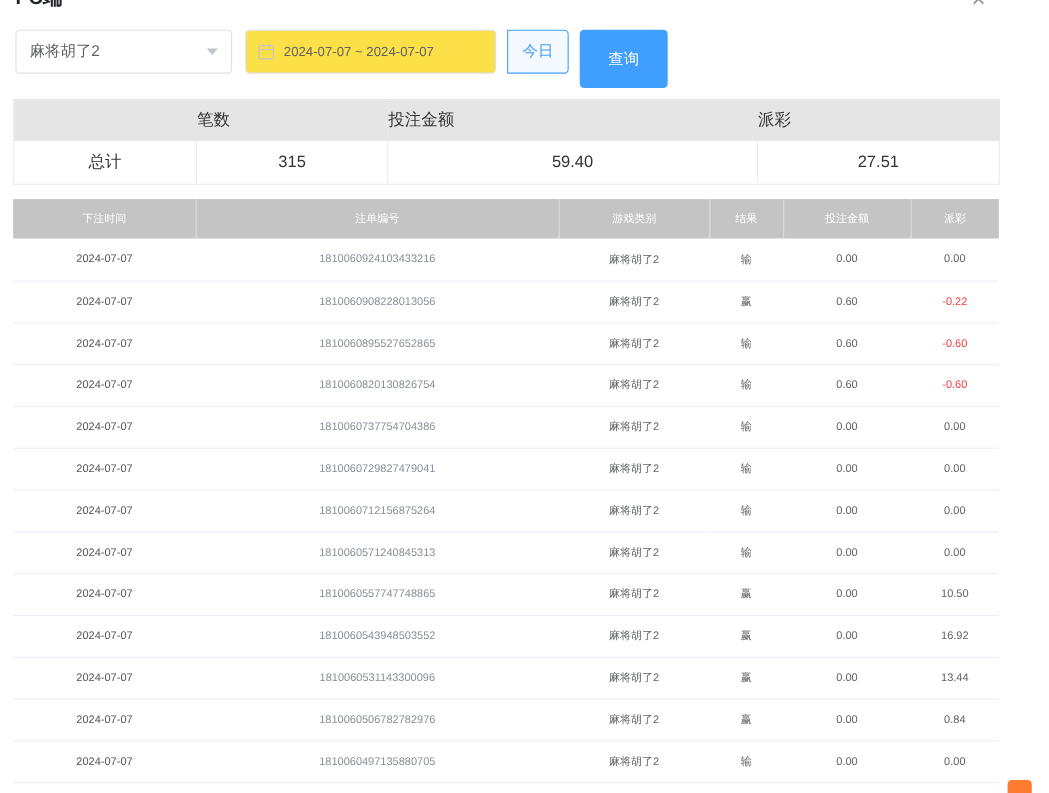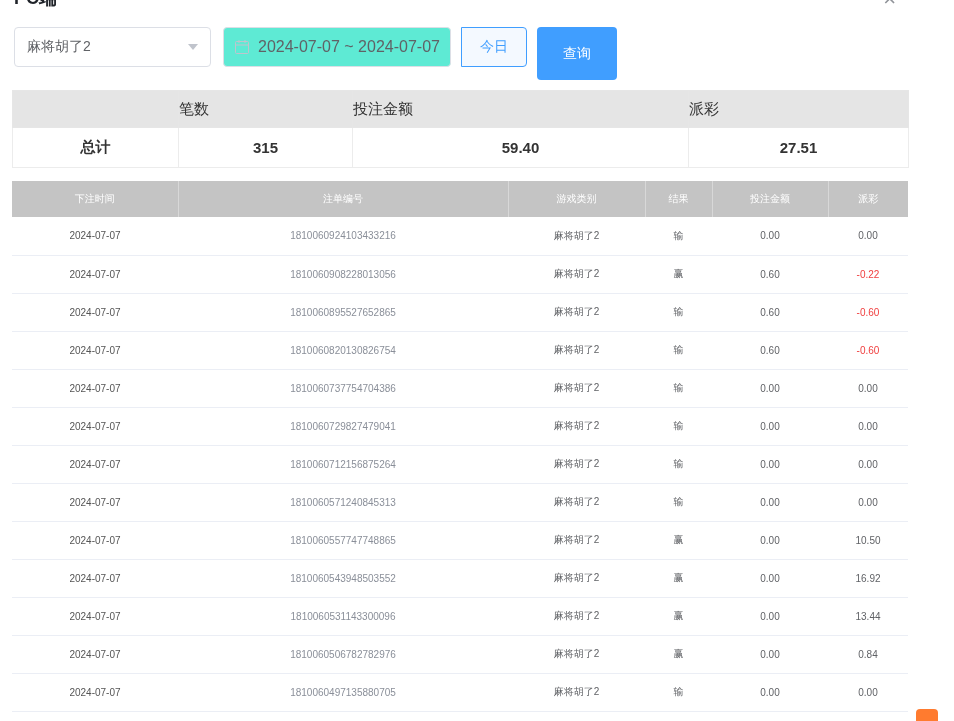--- a/index.html
+++ b/index.html
@@ -23,46 +23,46 @@
   .filters{position:absolute;top:27px;left:14px;height:40px;display:flex;align-items:stretch;}
   .select{
     width:197px;height:40px;border:1px solid #dcdfe6;border-radius:4px;
     display:flex;align-items:center;justify-content:space-between;
     padding:0 12px;font-size:14px;color:#606266;background:#fff;cursor:pointer;margin-right:12px;
   }
   .caret{width:0;height:0;border-left:5px solid transparent;border-right:5px solid transparent;border-top:6px solid #c0c4cc;}
   .datepicker{
     width:228px;height:40px;border:1px solid #dcdfe6;border-radius:4px;
     display:flex;align-items:center;gap:8px;padding:0 10px;
-    font-size:16px;color:#606266;background:#5eead4;cursor:pointer;margin-right:10px;
+    font-size:12px;color:#606266;background:#fde047;cursor:pointer;margin-right:10px;
   }
   .btn-group{display:flex;margin-right:10px;}
   .qbtn{
-    width:66px;height:40px;background:#fff;border:1px solid #dcdfe6;
+    width:56px;height:40px;background:#fff;border:1px solid #dcdfe6;
     font-size:14px;color:#bfc4cc;cursor:pointer;margin-left:-1px;
     font-family:inherit;
   }
   .qbtn:first-child{margin-left:0;border-radius:4px 0 0 4px;}
   .qbtn:last-child{border-radius:0 4px 4px 0;}
   .qbtn.active{color:var(--accent-blue);border-color:var(--accent-blue);background:#f4f9ff;position:relative;z-index:1;}
   .query-btn{
     width:80px;height:53px;background:var(--accent-blue);border:none;border-radius:4px;
     color:#fff;font-size:14px;cursor:pointer;font-family:inherit;
   }
 
   
   table{border-collapse:collapse;table-layout:fixed;}
   .summary{position:absolute;top:90px;left:12px;width:896px;font-size:15px;}
   .summary th{
     height:37px;background:#e5e5e5;border:1px solid #e6e6e6;
     font-weight:400;color:#333;text-align:left;
   }
   .summary td{
     height:40px;background:#fff;border:1px solid #ececec;
-    color:#333;text-align:center;font-weight:bold;
+    color:#333;text-align:center;
   }
 
   
   .records{position:absolute;top:181px;left:12px;width:896px;font-size:10px;}
   .records th{
     height:36px;background:var(--header-gray);color:#fff;font-weight:400;
     text-align:center;border-right:1px solid rgba(255,255,255,0.35);
   }
   .records th:last-child{border-right:none;}
   .records td{

